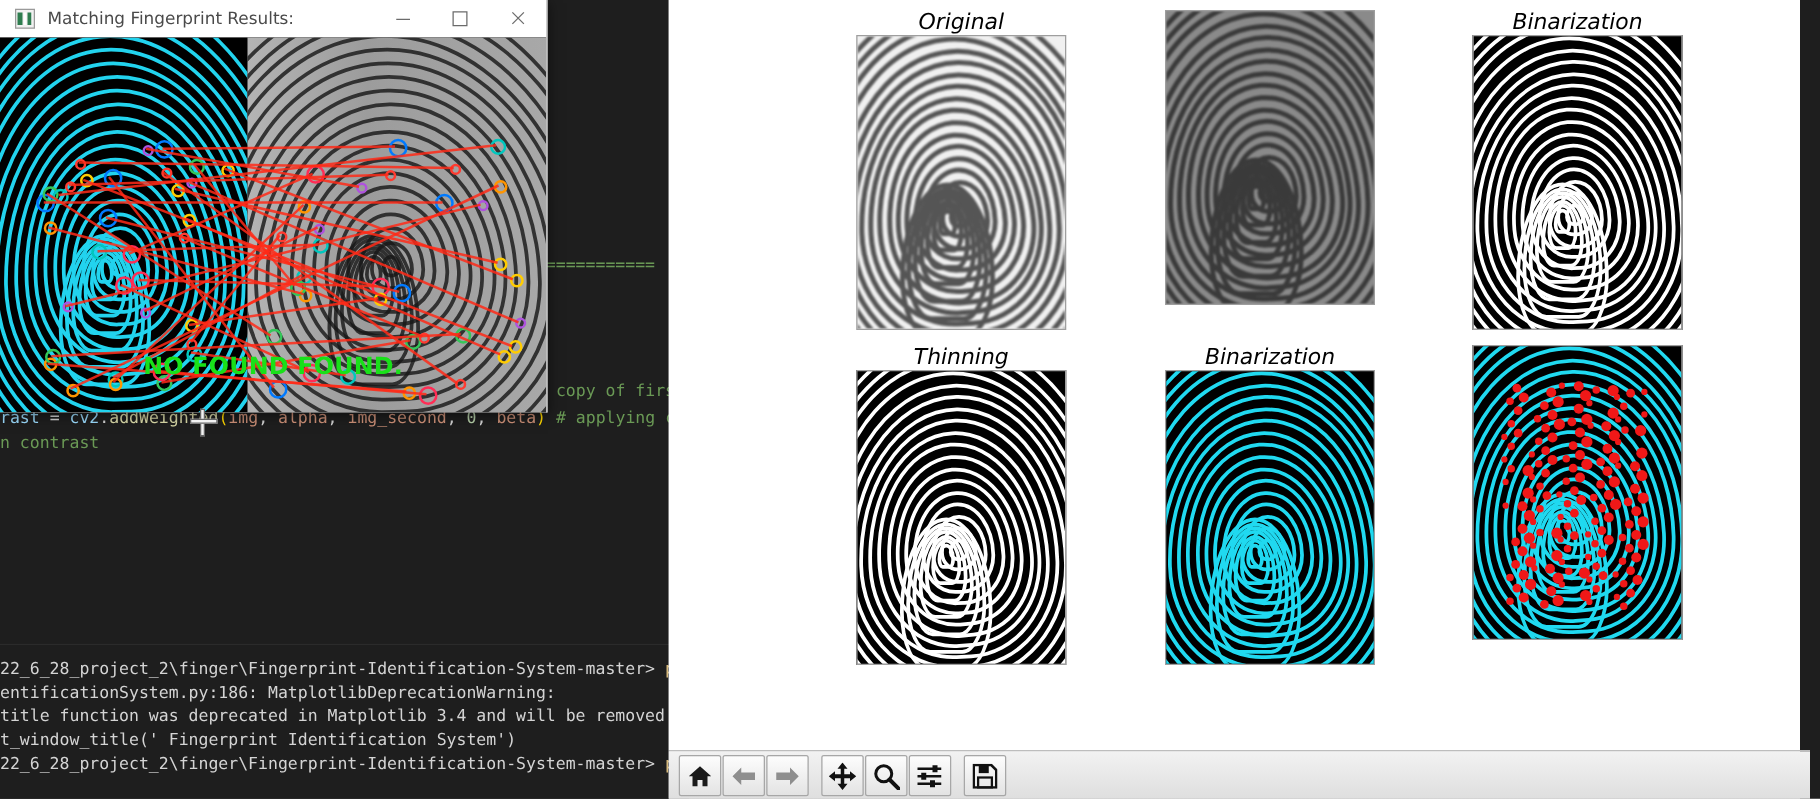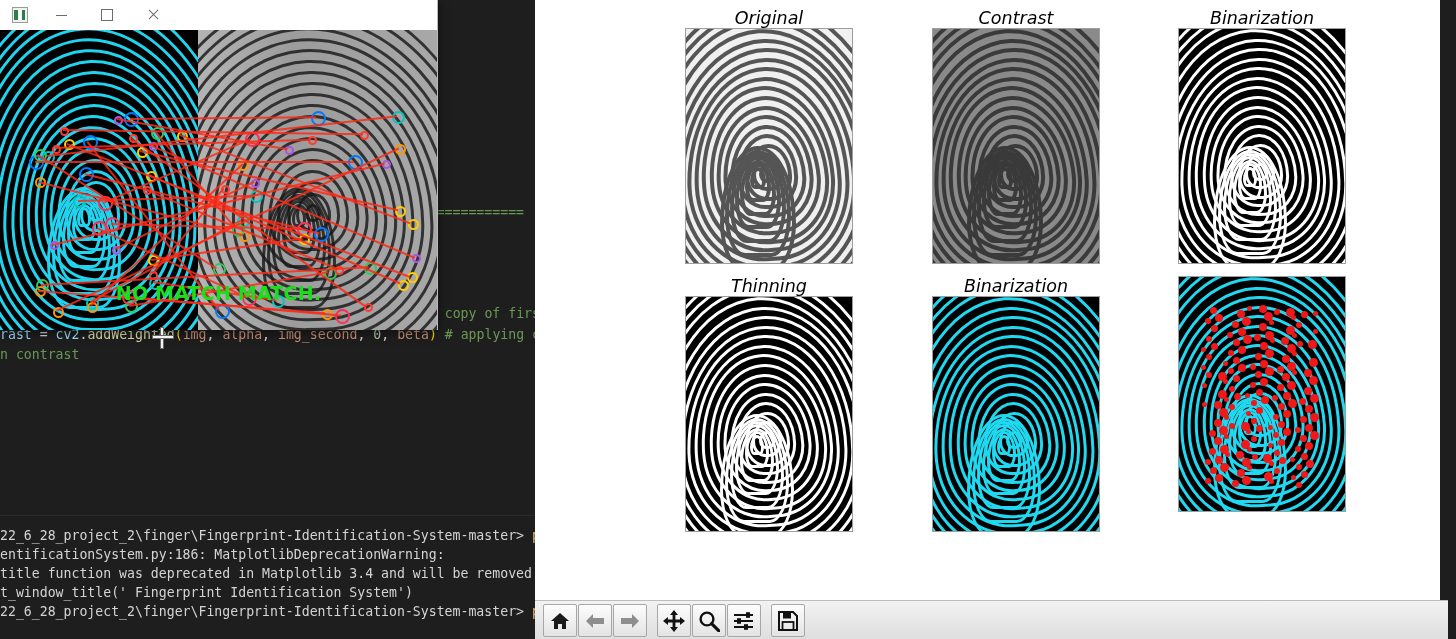--- a/index.html
+++ b/index.html
@@ -179,20 +179,21 @@
   </div>
 </div>
 
 <div id="popup">
   <div class="pop-title">
     <span class="pop-ico">
         <i></i>
         <i></i>
         <i></i>
       </span>
+    <span class="pop-title-text">Matching Fingerprint Results:</span>
     <span class="win-btns">
       <span class="win-btn">
           <span class="dash"></span>
         </span>
       <span class="win-btn">
           <span class="sq"></span>
         </span>
       <span class="win-btn">
           <span class="xx"></span>
         </span>
@@ -355,21 +356,21 @@
         <div class="mlink" style="left: 180.352px; top: 104.324px; width: 247.257px; background: rgb(255, 42, 23); transform: rotate(20.9798deg);"></div>
         <div class="mlink" style="left: 155.979px; top: 101.398px; width: 126.23px; background: rgb(255, 42, 23); transform: rotate(50.3079deg);"></div>
         <div class="mlink" style="left: 88.3141px; top: 110.855px; width: 214.255px; background: rgb(255, 42, 23); transform: rotate(51.9414deg);"></div>
         <div class="mlink" style="left: 114.932px; top: 218.324px; width: 153.964px; background: rgb(255, 42, 23); transform: rotate(-25.7921deg);"></div>
         <div class="mlink" style="left: 90.0452px; top: 275.212px; width: 207.56px; background: rgb(255, 42, 23); transform: rotate(-42.9778deg);"></div>
         <div class="mlink" style="left: 46.5074px; top: 125.373px; width: 351.837px; background: rgb(255, 42, 23); transform: rotate(-6.47997deg);"></div>
         <div class="mlink" style="left: 103.412px; top: 171.768px; width: 160.058px; background: rgb(255, 42, 23); transform: rotate(-23.5077deg);"></div>
         <div class="mlink" style="left: 151.932px; top: 243.138px; width: 111.173px; background: rgb(255, 42, 23); transform: rotate(-50.2384deg);"></div>
         <div class="mlink" style="left: 151.001px; top: 228.669px; width: 152.771px; background: rgb(255, 42, 23); transform: rotate(-8.07045deg);"></div>
       </div>
-    <div class="ov-text ov-nomatch">NO MATCH MATCH.</div>
+    <div class="ov-text ov-nomatch">NO FOUND FOUND.</div>
   </div>
 </div>
 <div class="crosshair"></div>
 
 <div id="mpl">
   <div id="mpl-canvas">
       <div class="subplot" style="left: 136px; top: 8px; width: 196px;">
         <div class="sp-title">Original</div>
         <div class="sp-img" style="width: 166px; height: 234px; background: rgb(240, 240, 240);">
           <div class="fp" style="filter: blur(0.7px);">
@@ -395,21 +396,20 @@
             <div class="fpr" style="left: 59.06px; top: 134.2px; width: 18px; height: 31px; border: 4px solid rgb(85, 85, 85); border-radius: 50% 50% 30% 30% / 62% 62% 38% 38%;"></div>
             <div class="fpr" style="left: 54.06px; top: 130.8px; width: 28px; height: 48px; border: 4px solid rgb(85, 85, 85); border-radius: 50% 50% 30% 30% / 62% 62% 38% 38%;"></div>
             <div class="fpr" style="left: 49.06px; top: 127.4px; width: 38px; height: 65px; border: 4px solid rgb(85, 85, 85); border-radius: 50% 50% 30% 30% / 62% 62% 38% 38%;"></div>
             <div class="fpr" style="left: 44.06px; top: 124px; width: 48px; height: 82px; border: 4px solid rgb(85, 85, 85); border-radius: 50% 50% 30% 30% / 62% 62% 38% 38%;"></div>
             <div class="fpr" style="left: 39.06px; top: 120.6px; width: 58px; height: 99px; border: 4px solid rgb(85, 85, 85); border-radius: 50% 50% 30% 30% / 62% 62% 38% 38%;"></div>
             <div class="fpr" style="left: 34.06px; top: 117.2px; width: 68px; height: 116px; border: 4px solid rgb(85, 85, 85); border-radius: 50% 50% 30% 30% / 62% 62% 38% 38%;"></div>
           </div>
         </div>
       </div>
       <div class="subplot" style="left: 383px; top: 8px; width: 196px;">
-        <div class="sp-title">Contrast</div>
         <div class="sp-img" style="width: 166px; height: 234px; background: rgb(138, 138, 138);">
           <div class="fp" style="filter: blur(0.7px);">
             <div class="fpr" style="left: 73.02px; top: 133.96px; width: 10px; height: 12.25px; border: 4px solid rgb(58, 58, 58); border-radius: 50% 50% 46% 46% / 58% 58% 42% 42%; transform: rotate(-3deg);"></div>
             <div class="fpr" style="left: 65.8267px; top: 124.392px; width: 24.3867px; height: 30.45px; border: 4px solid rgb(58, 58, 58); border-radius: 50% 50% 46% 46% / 58% 58% 42% 42%; transform: rotate(-1.58272deg);"></div>
             <div class="fpr" style="left: 58.6333px; top: 114.824px; width: 38.7733px; height: 48.65px; border: 4px solid rgb(58, 58, 58); border-radius: 50% 50% 46% 46% / 58% 58% 42% 42%; transform: rotate(-0.832011deg);"></div>
             <div class="fpr" style="left: 51.44px; top: 105.256px; width: 53.16px; height: 66.85px; border: 4px solid rgb(58, 58, 58); border-radius: 50% 50% 46% 46% / 58% 58% 42% 42%; transform: rotate(-1.10094deg);"></div>
             <div class="fpr" style="left: 44.2467px; top: 95.688px; width: 67.5467px; height: 85.05px; border: 4px solid rgb(58, 58, 58); border-radius: 50% 50% 46% 46% / 58% 58% 42% 42%; transform: rotate(-2.26303deg);"></div>
             <div class="fpr" style="left: 37.0533px; top: 86.12px; width: 81.9333px; height: 103.25px; border: 4px solid rgb(58, 58, 58); border-radius: 50% 50% 46% 46% / 58% 58% 42% 42%; transform: rotate(-3.77172deg);"></div>
             <div class="fpr" style="left: 29.86px; top: 76.552px; width: 96.32px; height: 121.45px; border: 4px solid rgb(58, 58, 58); border-radius: 50% 50% 46% 46% / 58% 58% 42% 42%; transform: rotate(-4.91747deg);"></div>
             <div class="fpr" style="left: 22.6667px; top: 66.984px; width: 110.707px; height: 139.65px; border: 4px solid rgb(58, 58, 58); border-radius: 50% 50% 46% 46% / 58% 58% 42% 42%; transform: rotate(-5.1614deg);"></div>

